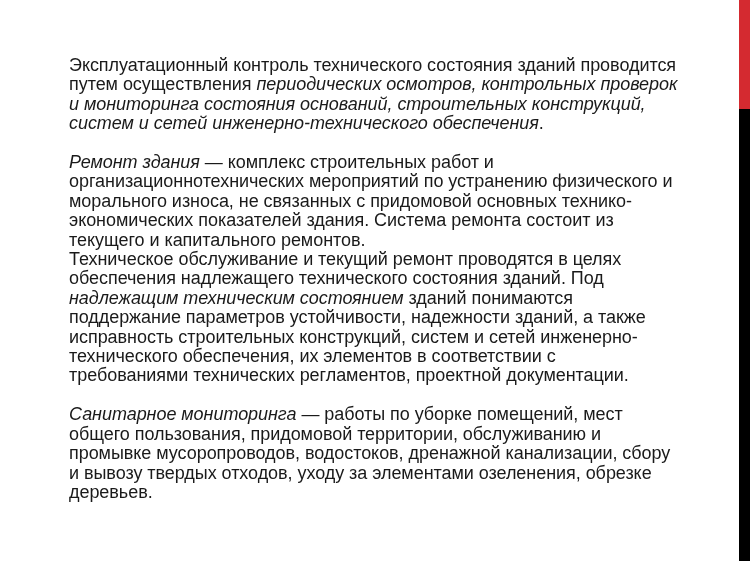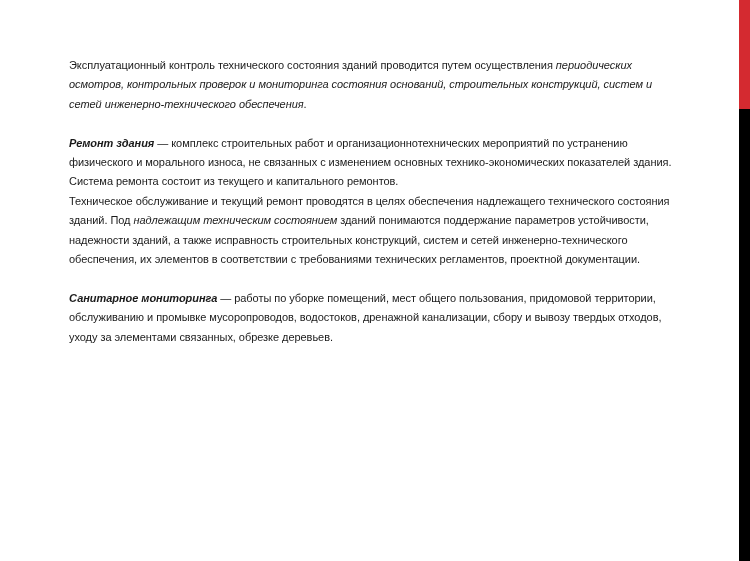--- a/index.html
+++ b/index.html
@@ -34,46 +34,46 @@
       top: 109px;
       width: 11px;
       height: 452px;
     }
     .content {
       position: absolute;
       left: 69px;
       top: 56px;
       width: 610px;
       color: #1a1a1a;
-      font-size: 11px;
+      font-size: 18px;
       line-height: 19.4px;
       letter-spacing: -0.05px;
     }
     .para {
       margin: 0;
     }
     .gap {
       height: 19.4px;
     }
     .it { font-style: italic; }
-    .bi { font-style: italic; font-weight: bold; margin-top: 8px; }
+    .bi { font-style: italic; font-weight: normal; margin-top: 8px; }
   </style>
 </head>
 <body>
 
 <div class="slide">
   <div class="side-bar-red" style="background:#d42a30;"></div>
   <div class="side-bar-black" style="background:#000000;"></div>
 
   <div class="content">
     <p class="para"><span>Эксплуатационный контроль технического состояния зданий проводится путем осуществления </span><span class="it">периодических осмотров, контрольных проверок и мониторинга состояния оснований, строительных конструкций, систем и сетей инженерно-технического обеспечения</span><span>.</span></p>
 
     <div class="gap"></div>
 
-    <p class="para"><span class="bi">Ремонт здания</span><span> — комплекс строительных работ и организационнотехнических мероприятий по устранению физического и морального износа, не связанных с изменением основных технико-экономических показателей здания. Система ремонта состоит из текущего и капитального ремонтов.</span></p>
+    <p class="para"><span class="bi">Ремонт здания</span><span> — комплекс строительных работ и организационнотехнических мероприятий по устранению физического и морального износа, не связанных с придомовой основных технико-экономических показателей здания. Система ремонта состоит из текущего и капитального ремонтов.</span></p>
 
     <p class="para"><span>Техническое обслуживание и текущий ремонт проводятся в целях обеспечения надлежащего технического состояния зданий. Под </span><span class="it">надлежащим техническим состоянием</span><span> зданий понимаются поддержание параметров устойчивости, надежности зданий, а также исправность строительных конструкций, систем и сетей инженерно-технического обеспечения, их элементов в соответствии с требованиями технических регламентов, проектной документации.</span></p>
 
     <div class="gap"></div>
 
-    <p class="para"><span class="bi">Санитарное мониторинга</span><span> — работы по уборке помещений, мест общего пользования, придомовой территории, обслуживанию и промывке мусоропроводов, водостоков, дренажной канализации, сбору и вывозу твердых отходов, уходу за элементами связанных, обрезке деревьев.</span></p>
+    <p class="para"><span class="bi">Санитарное мониторинга</span><span> — работы по уборке помещений, мест общего пользования, придомовой территории, обслуживанию и промывке мусоропроводов, водостоков, дренажной канализации, сбору и вывозу твердых отходов, уходу за элементами озеленения, обрезке деревьев.</span></p>
   </div>
 </div>
 
 </body></html>

